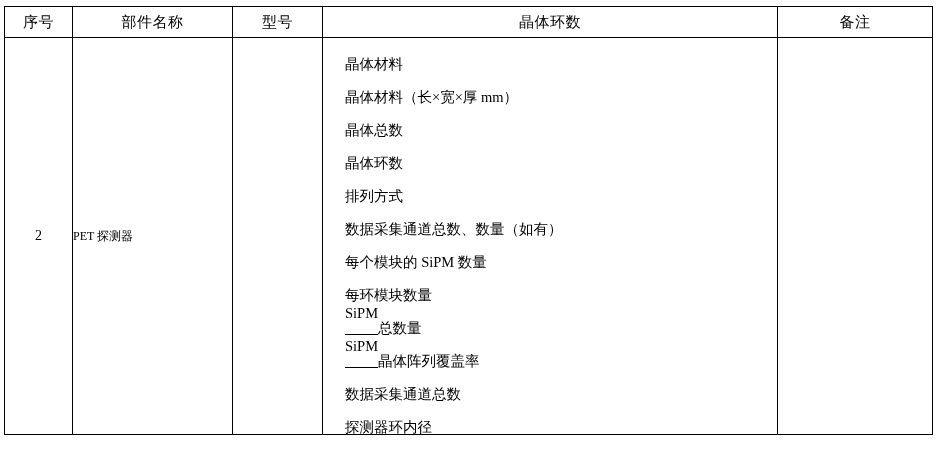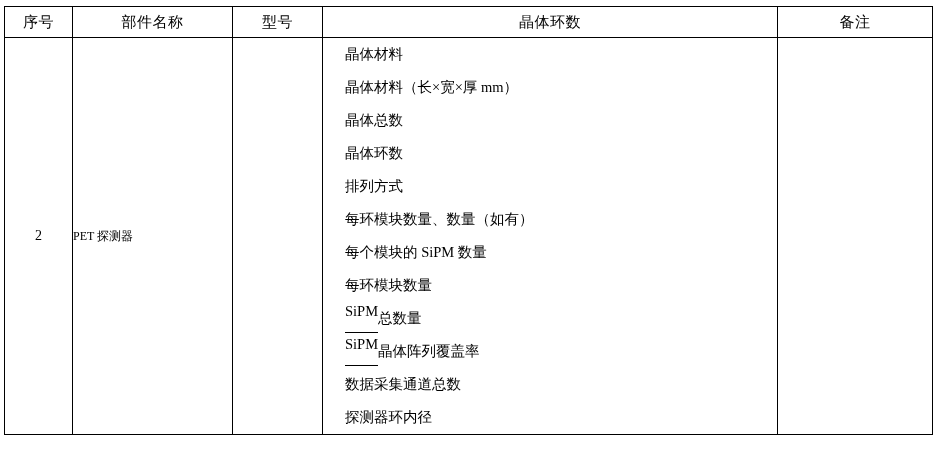--- a/index.html
+++ b/index.html
@@ -65,21 +65,21 @@
     list-style: none;
     margin: 0;
     padding: 0;
   }
   ul.param-list li {
     font-size: 14.5px;
     line-height: 1.0;
     padding: 0 0 0 22px;
     height: 33px;
     display: flex;
-    align-items: center;
+    align-items: flex-end;
     white-space: nowrap;
   }
   .u-part {
     border-bottom: 1px solid #000000;
     padding-bottom: 14px;
   }
 </style>
 </head>
 <body>
 
@@ -117,21 +117,21 @@
             <li>
                 <span class="txt">晶体总数</span>
               </li>
             <li>
                 <span class="txt">晶体环数</span>
               </li>
             <li>
                 <span class="txt">排列方式</span>
               </li>
             <li>
-                <span class="txt">每环模块数量、数量（如有）</span>
+                <span class="txt">数据采集通道总数、数量（如有）</span>
               </li>
             <li>
                 <span class="txt">每个模块的 SiPM 数量</span>
               </li>
             <li>
                 <span class="txt">每环模块数量</span>
               </li>
             <li>
                 <span class="u-part">SiPM</span>
                 <span> 总数量</span>

